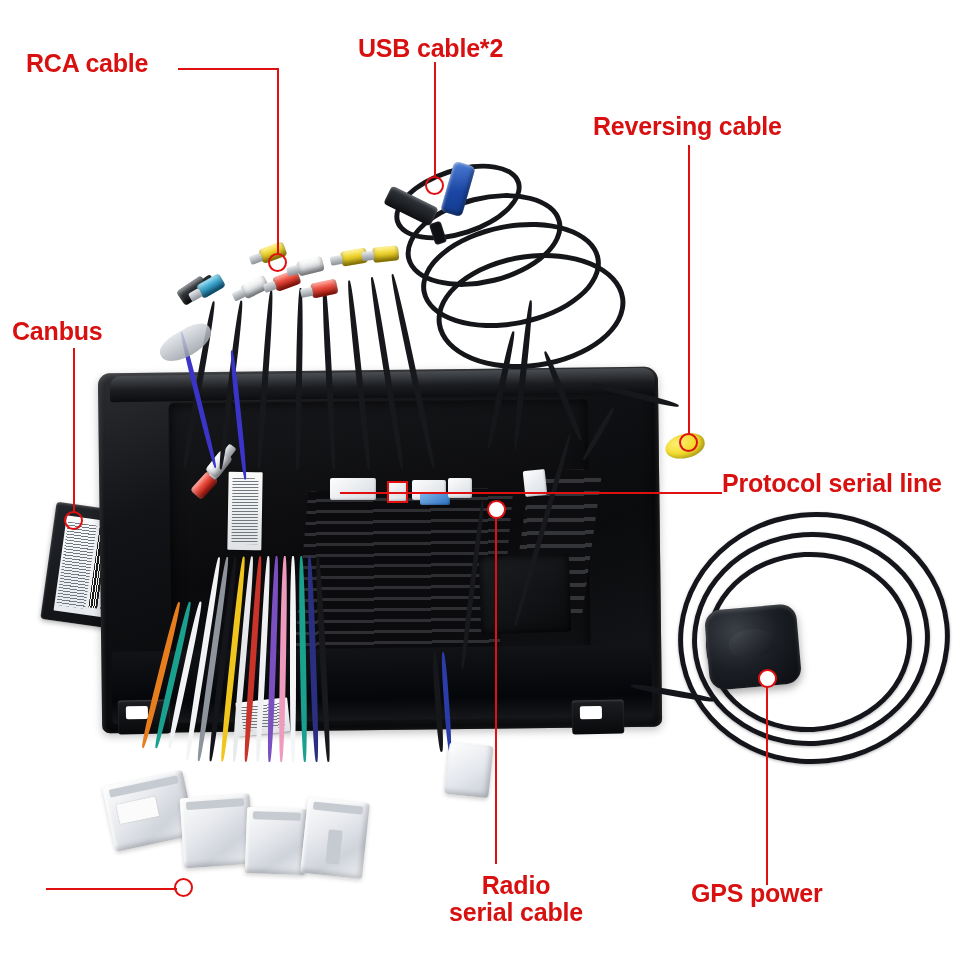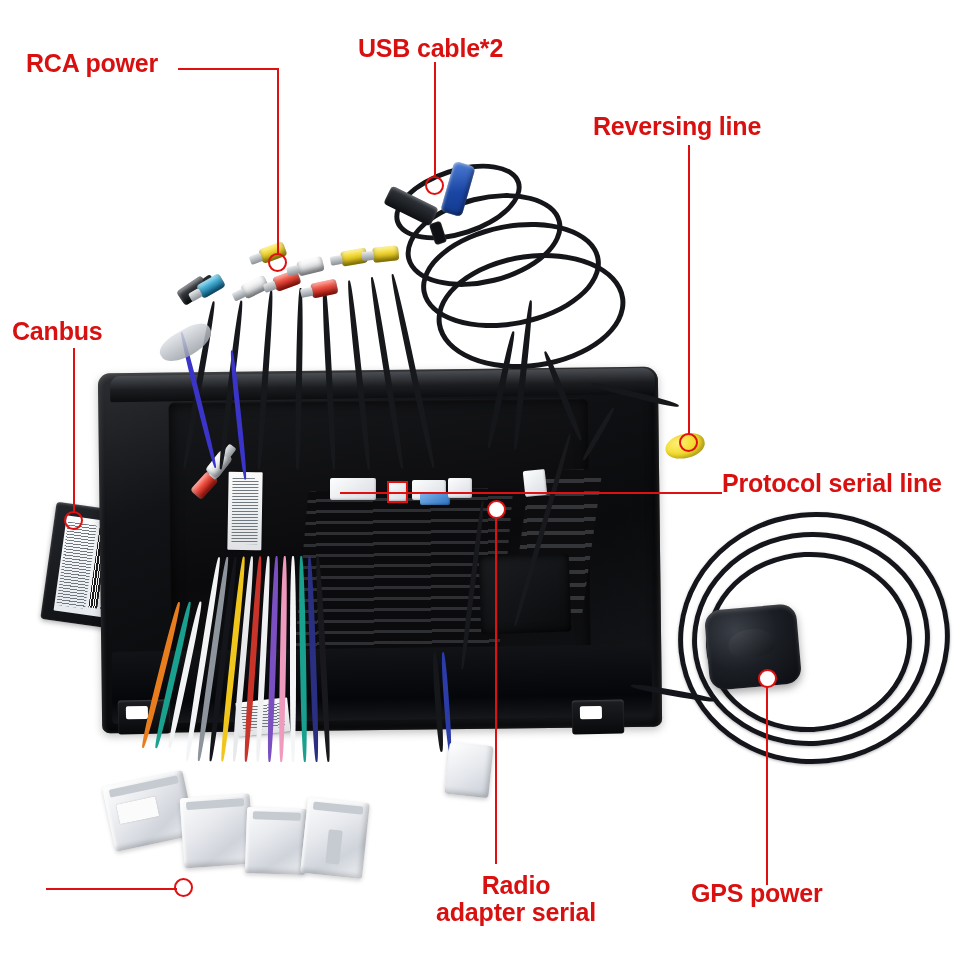--- a/index.html
+++ b/index.html
@@ -377,43 +377,43 @@
 
     <div class="wire" style="left:435px;top:652px;width:6px;height:100px;background:#15171a;transform:rotate(-4deg);border-radius:40%;"></div>
     <div class="wire" style="left:444px;top:652px;width:5px;height:100px;background:#2b3ca8;transform:rotate(-4deg);border-radius:40%;"></div>
     <div class="radio-conn"></div>
 
     <div class="wire" style="left:470px;top:500px;width:5px;height:170px;background:#17191c;transform:rotate(7deg);border-radius:40%;"></div>
     <div class="wire" style="left:540px;top:430px;width:5px;height:200px;background:#17191c;transform:rotate(16deg);border-radius:40%;"></div>
     <div class="wire" style="left:596px;top:404px;width:5px;height:60px;background:#17191c;transform:rotate(30deg);border-radius:40%;"></div>
   </div>
 
-  <div class="label" style="left:26px;top:50px;">RCA power</div>
+  <div class="label" style="left:26px;top:50px;">RCA cable</div>
   <div class="lead h" style="left:178px;top:68px;width:100px;"></div>
   <div class="lead v" style="left:277px;top:68px;height:186px;"></div>
   <div class="ring" style="left:268px;top:253px;width:19px;height:19px;"></div>
 
   <div class="label" style="left:358px;top:35px;">USB cable*2</div>
   <div class="lead v" style="left:434px;top:62px;height:114px;"></div>
   <div class="ring" style="left:425px;top:176px;width:19px;height:19px;"></div>
 
-  <div class="label" style="left:593px;top:113px;">Reversing line</div>
+  <div class="label" style="left:593px;top:113px;">Reversing cable</div>
   <div class="lead v" style="left:688px;top:145px;height:289px;"></div>
   <div class="ring" style="left:679px;top:433px;width:19px;height:19px;"></div>
 
   <div class="label" style="left:12px;top:318px;">Canbus</div>
   <div class="lead v" style="left:73px;top:348px;height:164px;"></div>
   <div class="ring" style="left:64px;top:511px;width:19px;height:19px;"></div>
 
   <div class="label" style="left:722px;top:470px;">Protocol serial line</div>
   <div class="lead h" style="left:340px;top:492px;width:382px;"></div>
   <div class="hlbox" style="left:387px;top:481px;width:21px;height:22px;"></div>
 
   <div class="label c" style="left:416px;top:872px;width:200px;">Radio
-adapter serial</div>
+serial cable</div>
   <div class="lead v" style="left:495px;top:516px;height:348px;"></div>
   <div class="dot" style="left:487px;top:500px;width:19px;height:19px;"></div>
 
   <div class="label" style="left:691px;top:880px;">GPS power</div>
   <div class="lead v" style="left:766px;top:855px;height:30px;"></div>
   <div class="dot" style="left:758px;top:669px;width:19px;height:19px;"></div>
   <div class="lead v" style="left:766px;top:686px;height:172px;"></div>
 
   <div class="lead h" style="left:46px;top:888px;width:131px;"></div>
   <div class="ring" style="left:174px;top:878px;width:19px;height:19px;"></div>

